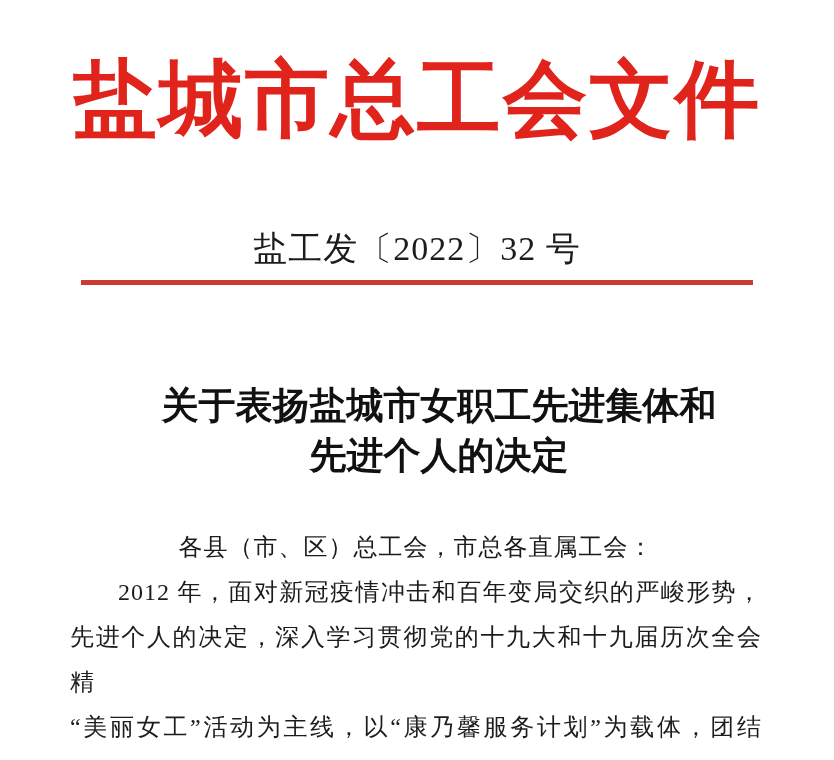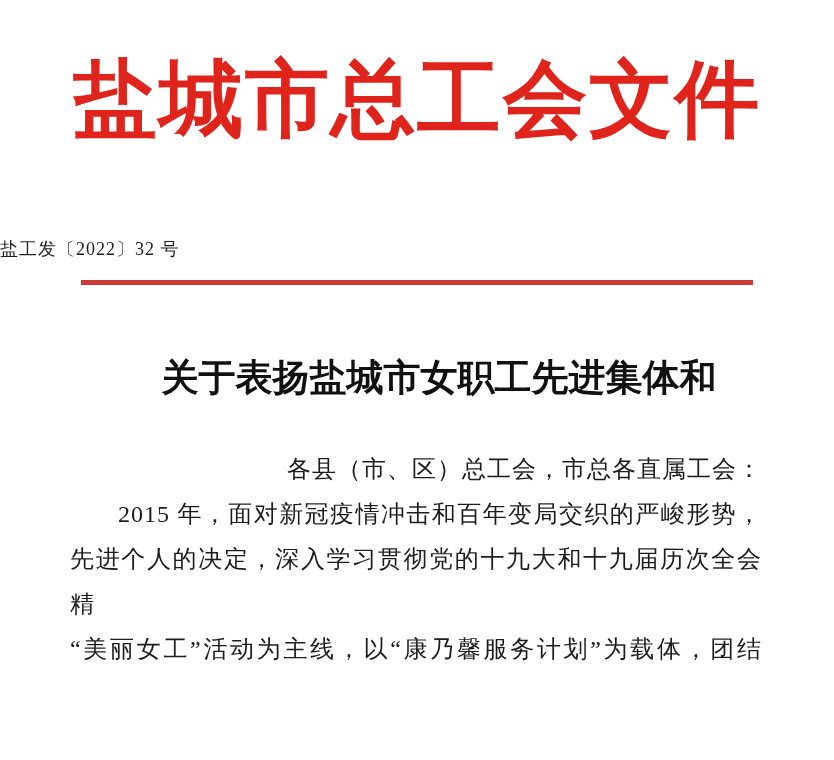--- a/index.html
+++ b/index.html
@@ -23,50 +23,50 @@
     text-align: center;
     font-size: 84px;
     line-height: 1.05;
     font-weight: 700;
     letter-spacing: 2px;
     color: var(--header-red, #e0241c);
     white-space: nowrap;
   }
   .doc-number {
     margin-top: 90px;
-    text-align: left;
-    font-size: 18px;
+    text-align: center;
+    font-size: 34px;
     line-height: 30px;
     letter-spacing: 1px;
     color: var(--text-black, #1c1c1c);
   }
   .red-rule {
     width: 672px;
     height: 5px;
     margin: 16px auto 0 auto;
     background: var(--rule-red, #cb3a33);
   }
   .doc-title {
-    margin: 68px 0 0 0;
+    margin: 96px 0 0 0;
     text-align: center;
     font-size: 37px;
     line-height: 50px;
     font-weight: 700;
     color: #111111;
     padding-left: 44px;
   }
   .body-text {
     margin-top: 44px;
     padding: 0 72px 0 70px;
     font-size: 24px;
     line-height: 45px;
   }
   .salutation {
     margin: 0;
-    text-align: right;
+    text-align: center;
     letter-spacing: 1px;
   }
   .paragraph .body-line {
     text-align: justify;
     text-align-last: justify;
     letter-spacing: 1px;
   }
   .paragraph .body-line.first {
     text-indent: 2em;
   }
@@ -77,24 +77,25 @@
 <div class="page">
 
   <h1 class="red-head">盐城市总工会文件</h1>
 
   <div class="doc-number">盐工发〔2022〕32 号</div>
 
   <div class="red-rule"></div>
 
   <h2 class="doc-title">
     <span>关于表扬盐城市女职工先进集体和</span><br>
+    <span>先进个人的决定</span>
   </h2>
 
   <div class="body-text">
     <p class="salutation">各县（市、区）总工会，市总各直属工会：</p>
     <div class="paragraph">
-        <div class="body-line first">2015 年，面对新冠疫情冲击和百年变局交织的严峻形势，</div>
+        <div class="body-line first">2012 年，面对新冠疫情冲击和百年变局交织的严峻形势，</div>
         <div class="body-line">先进个人的决定，深入学习贯彻党的十九大和十九届历次全会精</div>
         <div class="body-line">“美丽女工”活动为主线，以“康乃馨服务计划”为载体，团结</div>
       </div>
   </div>
 
 </div>
 
 </body></html>

